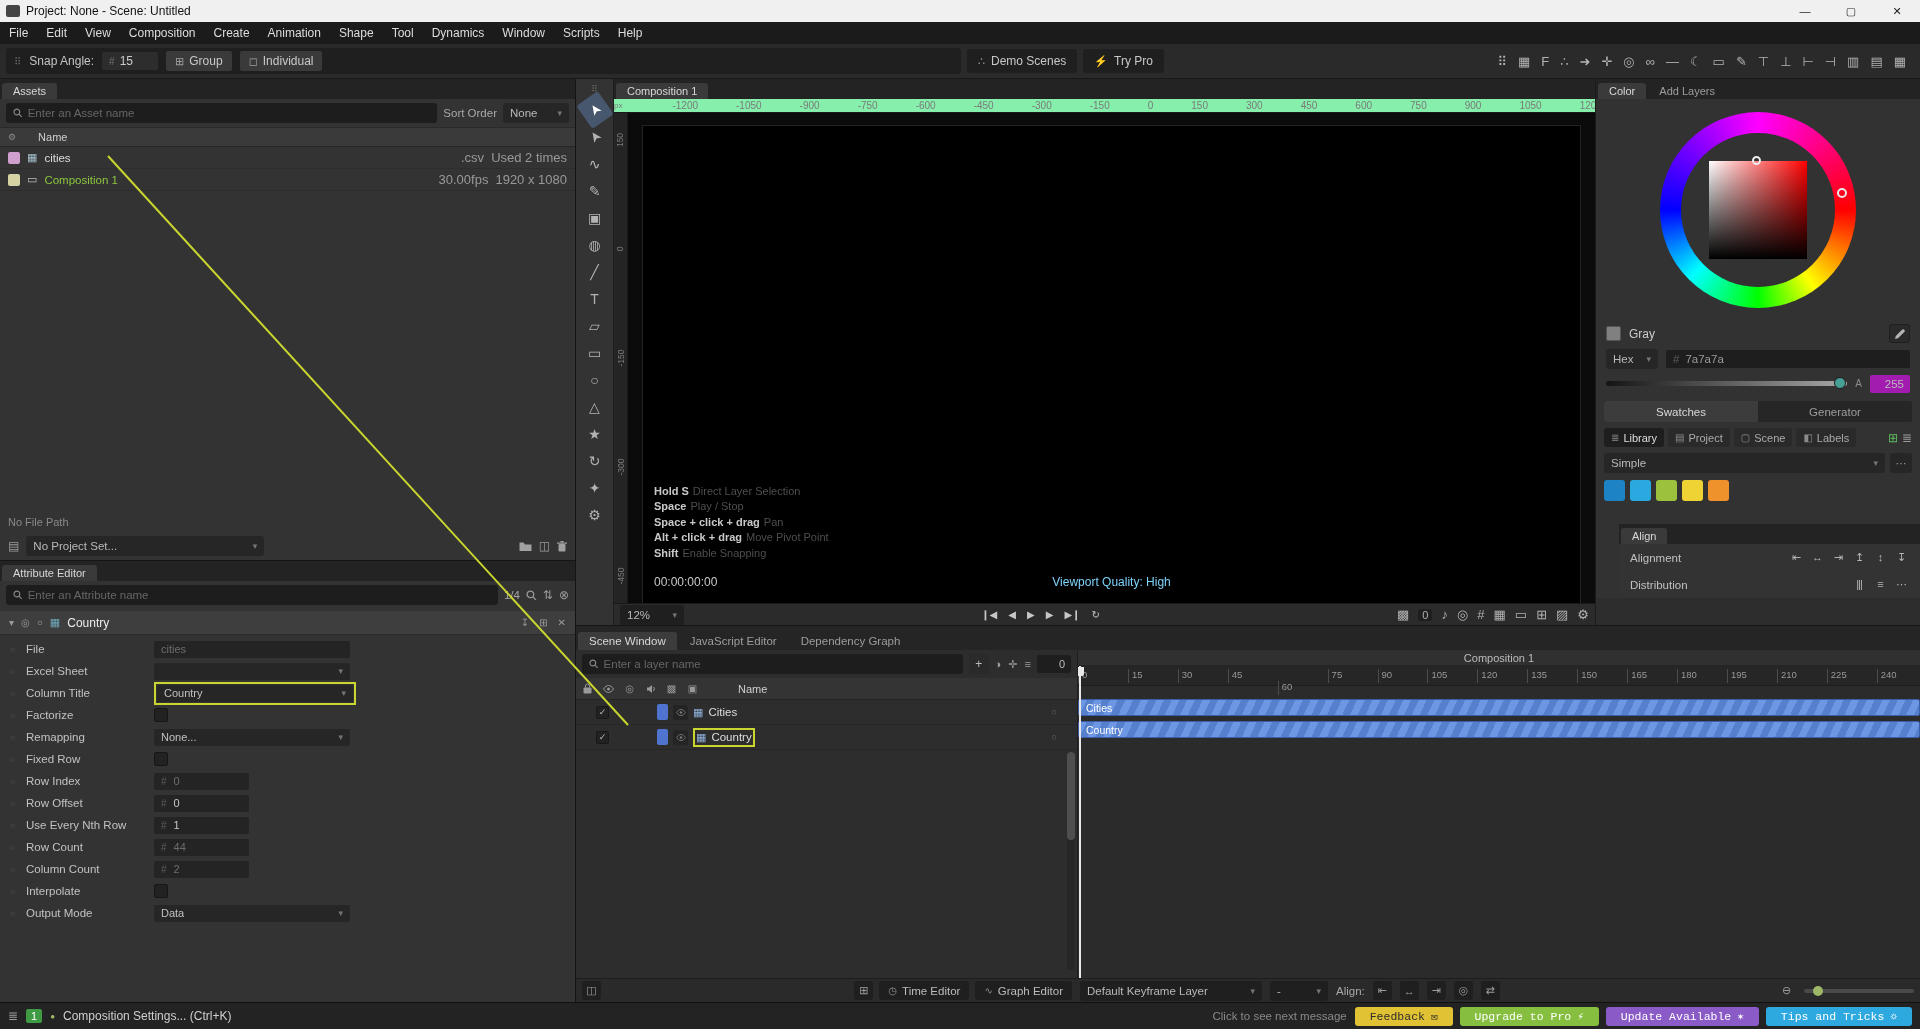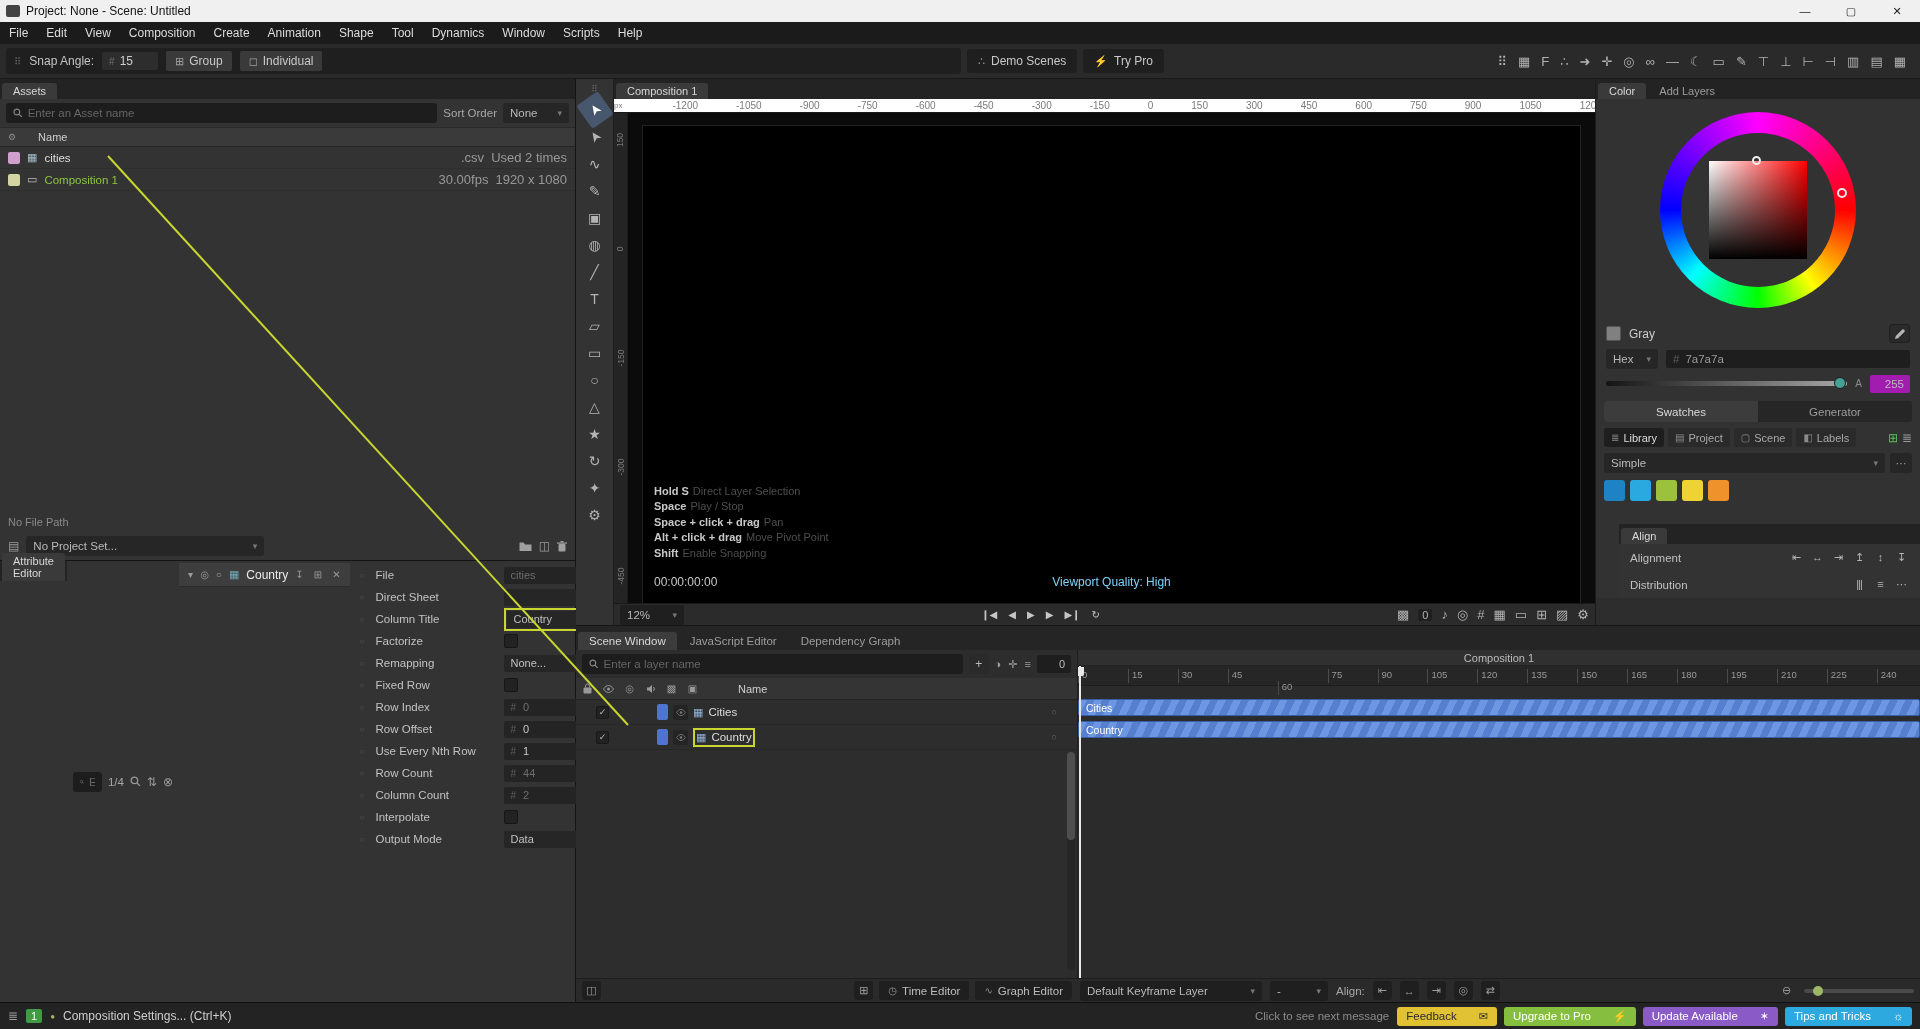--- a/index.html
+++ b/index.html
@@ -56,21 +56,21 @@
   .achip { width:12px; height:12px; border-radius:2px; }
   .aicon { font-size:11px; color:#a5bfca; }
   .aname { color:#ddd; }
   .aname.green { color:#8cc63f; }
   .ameta { color:#999; font-size:13px; }
   .nofile { font-size:11px; color:#8a8a8a; padding:2px 8px; height:18px; }
   .abottom { height:28px; display:flex; align-items:center; gap:7px; padding:0 8px; }
   .mini-ic { color:#9b9b9b; font-size:12px; display:flex; align-items:center; }
 
   
-  .attr { flex:1; display:flex; min-height:0; }
+  .attr { flex:1; display:flex; flex-direction:column; min-height:0; }
   .ahdr { height:24px; background:#3e3e3e; display:flex; align-items:center; gap:7px; padding:0 9px; border-bottom:1px solid #2a2a2a; margin-top:2px; }
   .ahdr .hic { color:#9a9a9a; font-size:10px; }
   .ahdr .title { color:#ececec; font-size:12px; }
   .ahdr .hr-icons { margin-left:auto; display:flex; gap:10px; }
   .arows { padding-top:3px; }
   .arow { height:22px; display:flex; align-items:center; padding-left:10px; }
   .sock { color:#5a5a5a; font-size:8px; width:16px; }
   .alabel { width:128px; font-size:11.5px; color:#c2c2c2; }
   .selbox { width:196px; height:17px; background:#262626; border-radius:2px; display:flex; align-items:center; padding:0 7px; font-size:11px; color:#c0c0c0; }
   .selbox.muted { color:#6d6d6d; }
@@ -84,21 +84,21 @@
 
   
   .toolstrip { width:38px; background:#333; border-right:1px solid #1e1e1e; display:flex; flex-direction:column; align-items:center; padding-top:3px; gap:1px; }
   .tool { width:28px; height:26px; display:flex; align-items:center; justify-content:center; color:#b3b3b3; font-size:14px; border-radius:3px; }
   .tool:first-child { font-size:9px; color:#6f6f6f; height:14px; }
   .tool.sel { background:#47586e; color:#fff; }
   .tool.rot { transform:rotate(-125deg); }
   .tool.sel.rot { transform:rotate(-125deg); }
   .vpcol { flex:1; display:flex; flex-direction:column; min-width:0; background:#0c0c0c; }
   .vtabs { height:20px; background:#232323; display:flex; align-items:flex-end; gap:2px; padding:2px 2px 0; }
-  .hruler { height:14px; background:#ffffff; display:flex; border-bottom:1px solid #191919; }
+  .hruler { height:14px; background:#86efac; display:flex; border-bottom:1px solid #191919; }
   .rcorner { width:16px; font-size:8px; color:#7a7a7a; display:flex; align-items:center; justify-content:center; }
   .hrl-wrap { flex:1; display:flex; justify-content:space-between; padding:0 12px; }
   .hrl { font-size:10px; color:#7a7a7a; align-self:center;margin-left:38px; }
   .vbody { flex:1; display:flex; min-height:0; }
   .vruler { width:14px; background:#242424; border-right:1px solid #191919; display:flex; flex-direction:column; justify-content:space-between; align-items:center; padding:22px 0; }
   .vrl { transform:rotate(-90deg); font-size:8.5px; color:#7a7a7a; }
   .canvas { flex:1; position:relative; background:#0b0b0b; }
   .comp { position:absolute; left:14px; right:14px; top:12px; bottom:0; background:#000; border:1px solid #232323; border-bottom:none; }
   .hints { position:absolute; left:26px; bottom:42px; z-index:2; }
   .hint { font-size:11px; line-height:15.5px; color:#4e4e4e; }
@@ -197,21 +197,21 @@
   .sq-ic { width:19px; height:19px; background:#1f1f1f; border-radius:3px; display:flex; align-items:center; justify-content:center; color:#9d9d9d; font-size:11px; }
   .ztrack { position:relative; width:110px; height:4px; background:#4a4a4a; border-radius:2px; }
   .zthumb { position:absolute; left:9px; top:-3px; width:10px; height:10px; border-radius:50%; background:#9fb868; }
 
   
   .statusbar { height:27px; background:#232323; border-top:1px solid #101010; display:flex; align-items:center; padding:0 8px; gap:8px; font-size:12px; }
   .badge { background:#3f9b43; color:#fff; font-size:11px; padding:1px 5px; border-radius:2px; }
   .statdot { color:#9fb868; font-size:8px; }
   .statmsg { color:#cfcfcf; }
   .stathint { margin-left:auto; color:#8a8a8a; font-size:11.5px; }
-  .sbtn { border:none; height:19px; border-radius:3px; padding:0 9px; font-size:11.5px; display:flex; align-items:center; gap:22px; }
+  .sbtn { border:none; height:19px; border-radius:3px; padding:0 15px; font-size:11.5px; display:flex; align-items:center; gap:6px;font-family:Liberation Mono, monospace; }
   .sbic { font-size:11px; }
 
   .annot-line { position:fixed; left:0; top:0; pointer-events:none; z-index:60; }
 </style>
 </head>
 <body>
 
 <div class="titlebar">
   <span class="app-icon"></span>
   <span>Project: None - Scene: Untitled</span>
@@ -390,21 +390,21 @@
         <div class="arow">
           <span class="sock">○</span>
           <span class="alabel">File</span>
           <div class="txtbox muted">
               <span>cities</span>
             </div>
         </div>
 
         <div class="arow">
           <span class="sock">○</span>
-          <span class="alabel">Direct Sheet</span>
+          <span class="alabel">Excel Sheet</span>
           <div class="selbox muted">
               <span></span>
               <i class="chev">▾</i>
             </div>
         </div>
 
         <div class="arow">
           <span class="sock">○</span>
           <span class="alabel">Column Title</span>
           <span class="annot-box">

